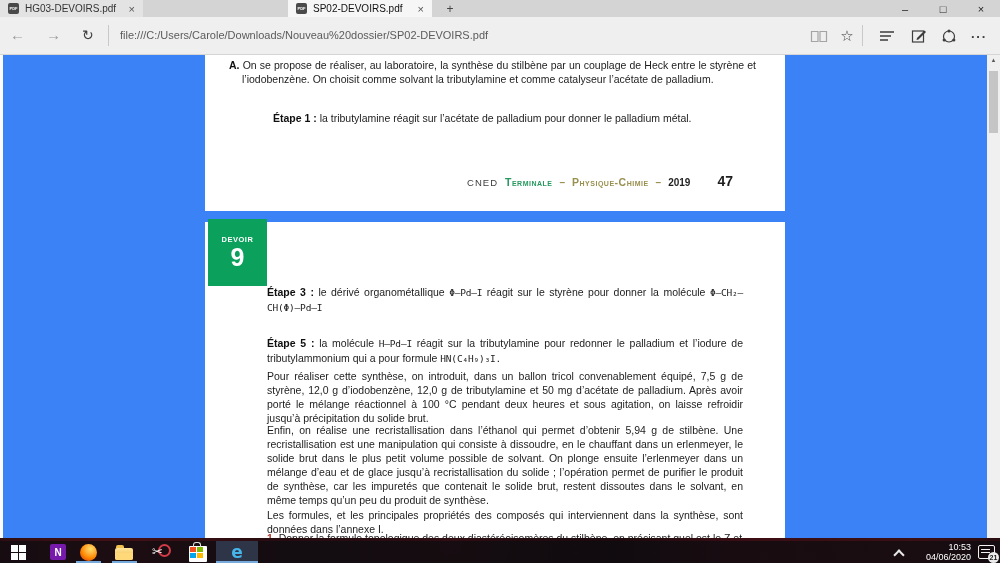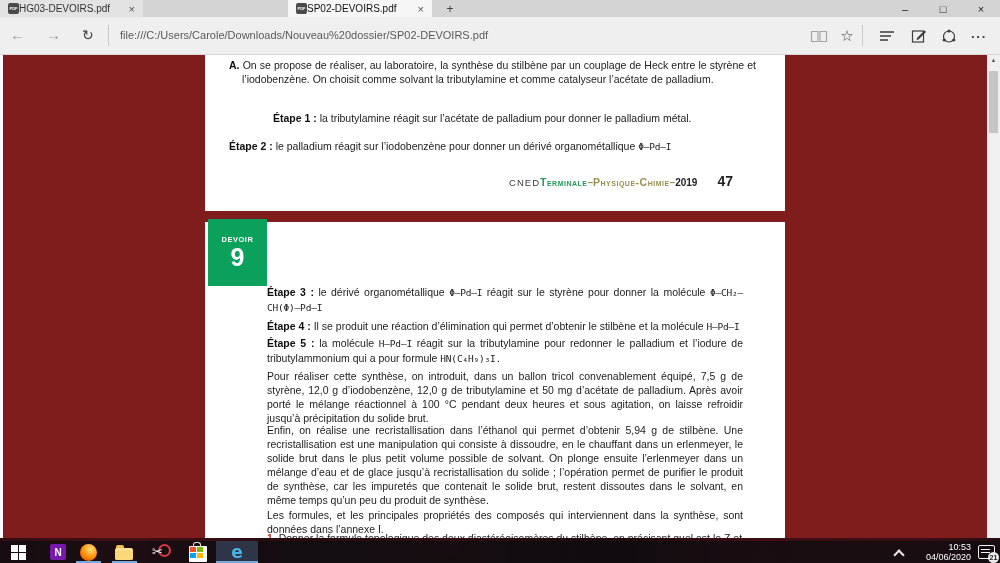--- a/index.html
+++ b/index.html
@@ -1,21 +1,21 @@
 <!DOCTYPE html>
 <html><head>
 <meta charset="utf-8">
 <style>
   html,body{margin:0;padding:0;}
   body{width:1000px;height:563px;position:relative;overflow:hidden;
        font-family:"Liberation Sans",sans-serif;background:#474747;}
 
   
   .tabstrip{position:absolute;left:0;top:0;width:1000px;height:17px;background:#d4d4d4;}
-  .tab{position:absolute;top:0;height:17px;display:flex;align-items:center;
+  .tab{position:absolute;top:0;height:17px;display:flex;align-items:center;gap:6px;
        padding:0 8px;box-sizing:border-box;font-size:10px;color:#333;cursor:default;}
   .tab .pdficon{width:11px;height:11px;background:#4a4a4a;border-radius:2px;color:#fff;
        font-size:4px;font-weight:bold;display:flex;align-items:center;justify-content:center;flex:0 0 auto;}
   .tab .tlabel{white-space:nowrap;overflow:hidden;flex:1 1 auto;}
   .tab .tclose{font-size:11px;color:#555;margin-left:4px;}
   .tab1{left:0;width:143px;background:#e3e3e3;}
   .tab2{left:144px;width:143px;background:#a8a8a8;color:#454545;}
   .tab3{left:288px;width:144px;background:#f6f6f6;color:#111;}
   .newtab{position:absolute;left:438px;top:0;width:24px;height:17px;display:flex;
        align-items:center;justify-content:center;font-size:12px;color:#444;}
@@ -30,40 +30,40 @@
   .nav-fwd{left:46px;}
   .nav-refresh{left:82px;color:#3f3f3f;font-size:14px;}
   .tdivider{position:absolute;top:8px;width:1px;height:21px;background:#c9c9c9;}
   .urltext{position:absolute;left:120px;top:12px;font-size:11px;color:#5b5b5b;white-space:nowrap;}
   .ricon{position:absolute;top:9px;width:22px;height:20px;display:flex;align-items:center;justify-content:center;}
   .ricon svg{display:block;}
   .star{font-size:15px;color:#3d3d3d;}
   .more{font-size:13px;color:#3d3d3d;letter-spacing:1px;font-weight:bold;}
 
   
-  .content{position:absolute;left:0;top:55px;width:1000px;height:483px;background:#7f1d1d;
+  .content{position:absolute;left:0;top:55px;width:1000px;height:483px;background:#3b82f6;
        border-left:3px solid #fbfbfb;box-sizing:border-box;overflow:hidden;}
   .scrollbar{position:absolute;right:0;top:0;width:13px;height:483px;background:#f0f0f0;}
   .sb-up{position:absolute;top:2px;left:0;width:13px;text-align:center;font-size:6px;color:#5a5a5a;}
   .sb-thumb{position:absolute;top:16px;left:2px;width:9px;height:62px;background:#c5c5c5;}
 
   .page{position:absolute;left:202px;width:580px;background:#fff;}
   .p1{top:0;height:156px;}
   .p2{top:167px;height:316px;}
 
   .para{position:absolute;font-size:10.5px;line-height:14px;color:#1c1c1c;text-align:justify;}
   .p1 .para{left:24px;width:514px;}
   .p2 .para{left:62px;width:476px;}
   .hang{text-indent:-13px;padding-left:13px;}
   .leftal{text-align:left;}
   .para b{color:#0f0f0f;}
   .formula{font-family:"DejaVu Sans Mono",monospace;font-size:9.5px;letter-spacing:-0.2px;}
   .qnum{color:#b03a2e;font-weight:bold;}
 
-  .pfooter{position:absolute;right:52px;top:118px;display:flex;align-items:baseline;}
+  .pfooter{position:absolute;right:52px;top:118px;display:flex;align-items:baseline;gap:7px;}
   .f-brand{font-size:9.5px;color:#3c3c3c;letter-spacing:1px;}
   .f-level{font-variant:small-caps;font-weight:bold;font-size:10.5px;color:#27985f;letter-spacing:.5px;}
   .f-dash{font-size:10px;color:#998f4e;font-weight:bold;}
   .f-subj{font-variant:small-caps;font-weight:bold;font-size:10.5px;color:#998f4e;letter-spacing:.5px;}
   .f-year{font-size:10px;font-weight:bold;color:#1e1e1e;}
   .f-page{font-size:14px;font-weight:bold;color:#1e1e1e;margin-left:20px;}
 
   .badge{position:absolute;left:3px;top:-3px;width:59px;height:67px;background:#0ba15d;
        display:flex;flex-direction:column;align-items:center;justify-content:center;gap:1px;}
   .badge .b-title{color:#fff;font-size:7.5px;font-weight:bold;letter-spacing:.5px;}
@@ -170,25 +170,20 @@
 
   <div class="page p1">
     <div class="para hang" style="top:3px;">
       <b>A.</b>
       <span>On se propose de réaliser, au laboratoire, la synthèse du stilbène par un couplage de Heck entre le styrène et l’iodobenzène. On choisit comme solvant la tributylamine et comme catalyseur l’acétate de palladium.</span>
     </div>
     <div class="para leftal" style="top:56px;margin-left:44px;">
       <b>Étape 1 :</b>
       <span>la tributylamine réagit sur l’acétate de palladium pour donner le palladium métal.</span>
     </div>
-    <div class="para leftal" style="top:84px;">
-      <b>Étape 2 :</b>
-      <span>le palladium réagit sur l’iodobenzène pour donner un dérivé organométallique</span>
-      <span class="formula">Φ–Pd–I</span>
-    </div>
     <div class="pfooter">
       <span class="f-brand">CNED</span>
       <span class="f-level">Terminale</span>
       <span class="f-dash">–</span>
       <span class="f-subj">Physique-Chimie</span>
       <span class="f-dash">–</span>
       <span class="f-year">2019</span>
       <span class="f-page">47</span>
     </div>
   </div>
@@ -198,25 +193,20 @@
       <span class="b-title">DEVOIR</span>
       <span class="b-num">9</span>
     </div>
     <div class="para" style="top:63px;">
       <b>Étape 3 :</b>
       <span>le dérivé organométallique</span>
       <span class="formula">Φ–Pd–I</span>
       <span>réagit sur le styrène pour donner la molécule</span>
       <span class="formula">Φ–CH₂–CH(Φ)–Pd–I</span>
     </div>
-    <div class="para leftal" style="top:97px;">
-      <b>Étape 4 :</b>
-      <span>Il se produit une réaction d’élimination qui permet d’obtenir le stilbène et la molécule</span>
-      <span class="formula">H–Pd–I</span>
-    </div>
     <div class="para" style="top:114px;">
       <b>Étape 5 :</b>
       <span>la molécule</span>
       <span class="formula">H–Pd–I</span>
       <span>réagit sur la tributylamine pour redonner le palladium et l’iodure de tributylammonium qui a pour formule</span>
       <span class="formula">HN(C₄H₉)₃I.</span>
     </div>
     <div class="para" style="top:147px;">Pour réaliser cette synthèse, on introduit, dans un ballon tricol convenablement équipé, 7,5 g de styrène, 12,0 g d’iodobenzène, 12,0 g de tributylamine et 50 mg d’acétate de palladium. Après avoir porté le mélange réactionnel à 100 °C pendant deux heures et sous agitation, on laisse refroidir jusqu’à précipitation du solide brut.</div>
     <div class="para" style="top:201px;">Enfin, on réalise une recristallisation dans l’éthanol qui permet d’obtenir 5,94 g de stilbène. Une recristallisation est une manipulation qui consiste à dissoudre, en le chauffant dans un erlenmeyer, le solide brut dans le plus petit volume possible de solvant. On plonge ensuite l’erlenmeyer dans un mélange d’eau et de glace jusqu’à recristallisation du solide ; l’opération permet de purifier le produit de synthèse, car les impuretés que contenait le solide brut, restent dissoutes dans le solvant, en même temps qu’un peu du produit de synthèse.</div>
     <div class="para" style="top:286px;">Les formules, et les principales propriétés des composés qui interviennent dans la synthèse, sont données dans l’annexe I.</div>

